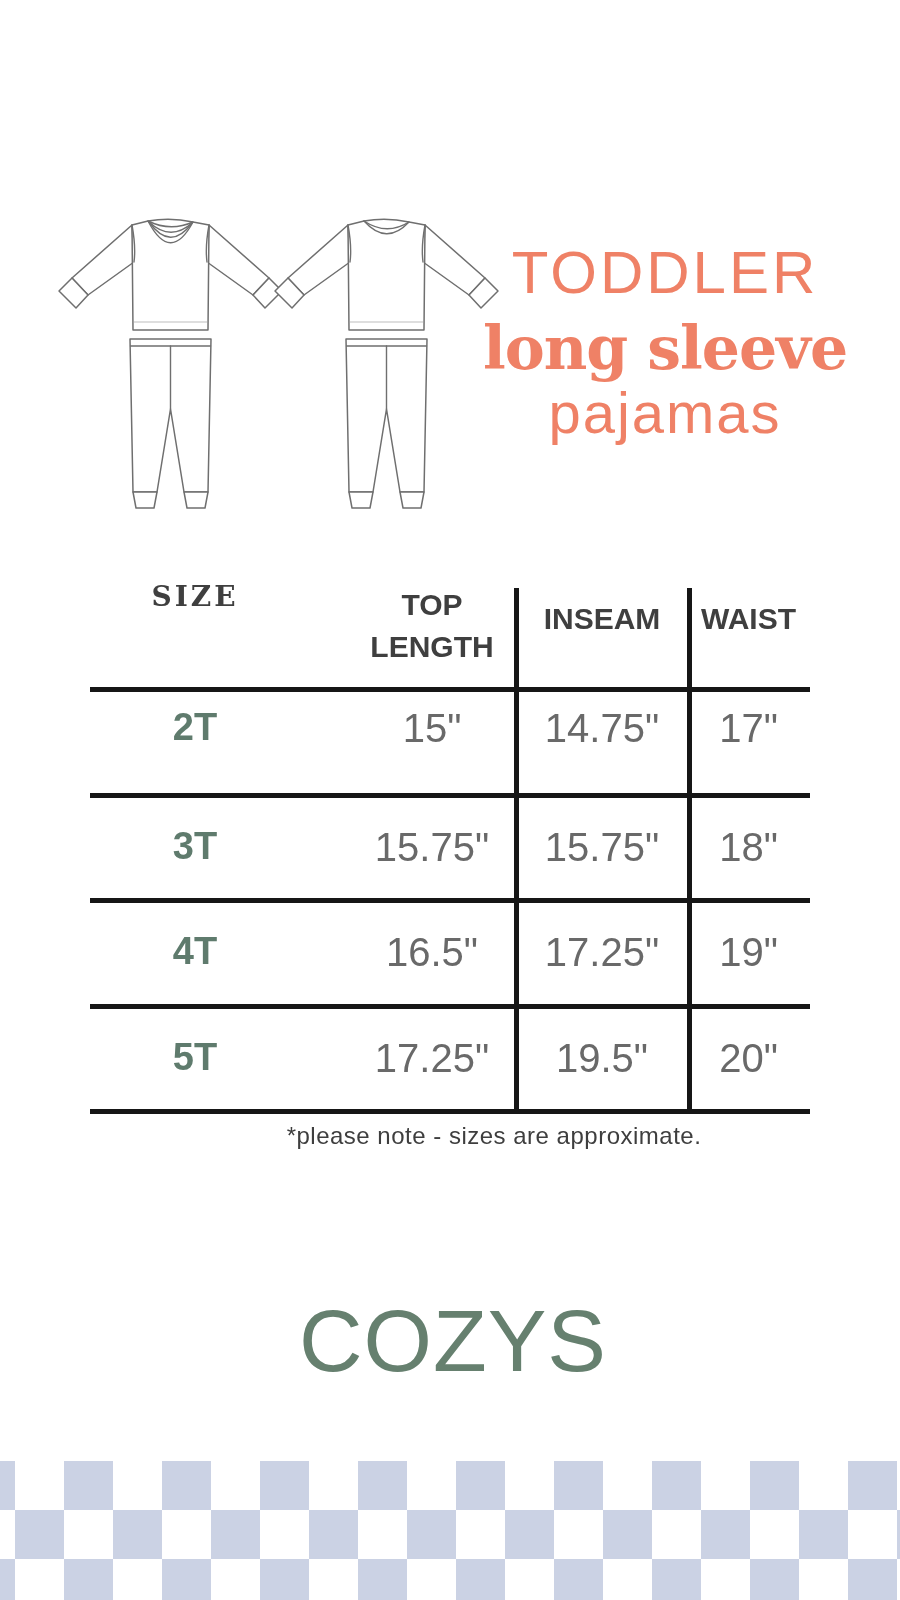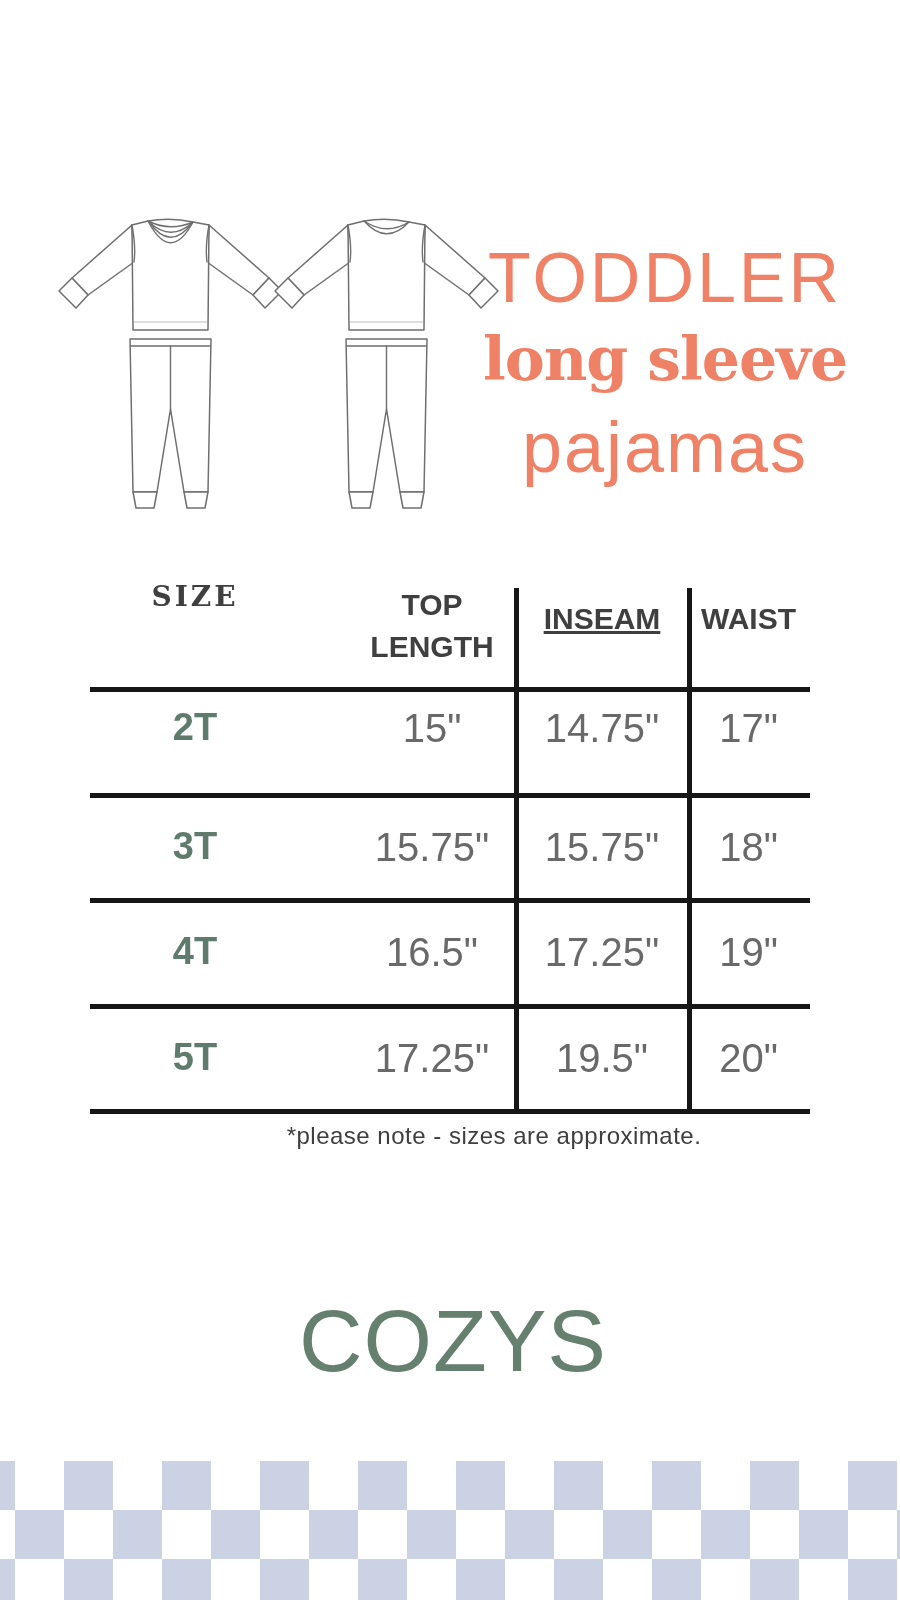--- a/index.html
+++ b/index.html
@@ -10,35 +10,35 @@
   .abs{position:absolute;}
 
   
   #pajama-art{left:48px;top:202px;width:460px;height:310px;}
   .ln{fill:#ffffff;stroke:#6f6f6f;stroke-width:1.5;stroke-linejoin:round;}
   .seam{fill:none;stroke:#6f6f6f;stroke-width:1.4;stroke-linecap:round;}
   .faint{stroke:#bdbdbd;stroke-width:1;}
 
   
   .title-block{left:470px;top:240px;width:390px;text-align:center;color:#EF8166;}
-  .title-l1{font-size:70px;line-height:1.1;letter-spacing:3px;font-weight:400;}
+  .title-l1{font-size:60px;line-height:1.1;letter-spacing:3px;font-weight:400;}
   .title-l2{font-family:"DejaVu Serif",serif;font-weight:bold;font-size:60px;line-height:1.0;margin-top:12px;letter-spacing:-1px;}
-  .title-l3{font-size:72px;line-height:1.0;margin-top:22px;letter-spacing:2px;}
+  .title-l3{font-size:58px;line-height:1.0;margin-top:6px;letter-spacing:2px;}
 
   
   .hline{left:90px;width:720px;height:5px;background:#161616;}
   .vline{top:588px;width:5px;height:526px;background:#161616;}
   #hline-1{top:687px;} #hline-2{top:793px;} #hline-3{top:898px;}
   #hline-4{top:1004px;} #hline-5{top:1109px;}
   #vline-1{left:514px;} #vline-2{left:687px;}
 
   .hdr{color:#3f3f3f;font-weight:bold;text-align:center;}
   .hdr-size{left:95px;top:580px;width:200px;font-family:"DejaVu Serif",serif;font-size:28px;letter-spacing:3px;}
   .hdr-top{left:357px;top:584px;width:150px;font-size:30px;line-height:1.4;}
-  .hdr-inseam{left:518px;top:602px;width:168px;font-size:30px;text-decoration:underline;}
+  .hdr-inseam{left:518px;top:602px;width:168px;font-size:30px;}
   .hdr-waist{left:690px;top:602px;width:117px;font-size:30px;}
 
   .cell{position:absolute;text-align:center;font-size:40px;color:#696969;}
   .size-cell{position:absolute;text-align:center;font-size:38px;font-weight:bold;color:#5f7b6d;}
   .col-size{left:95px;width:200px;}
   .col-top{left:332px;width:200px;}
   .col-inseam{left:518px;width:168px;}
   .col-waist{left:690px;width:117px;}
   .row-0{top:706px;} .row-1{top:825px;} .row-2{top:930px;} .row-3{top:1036px;}
 

